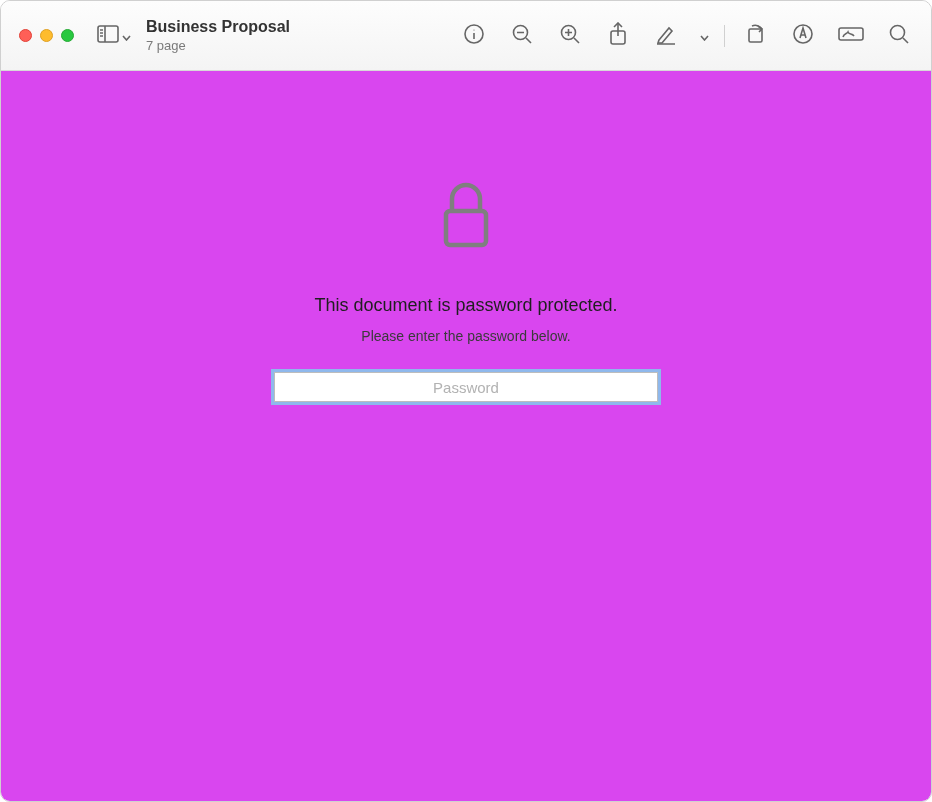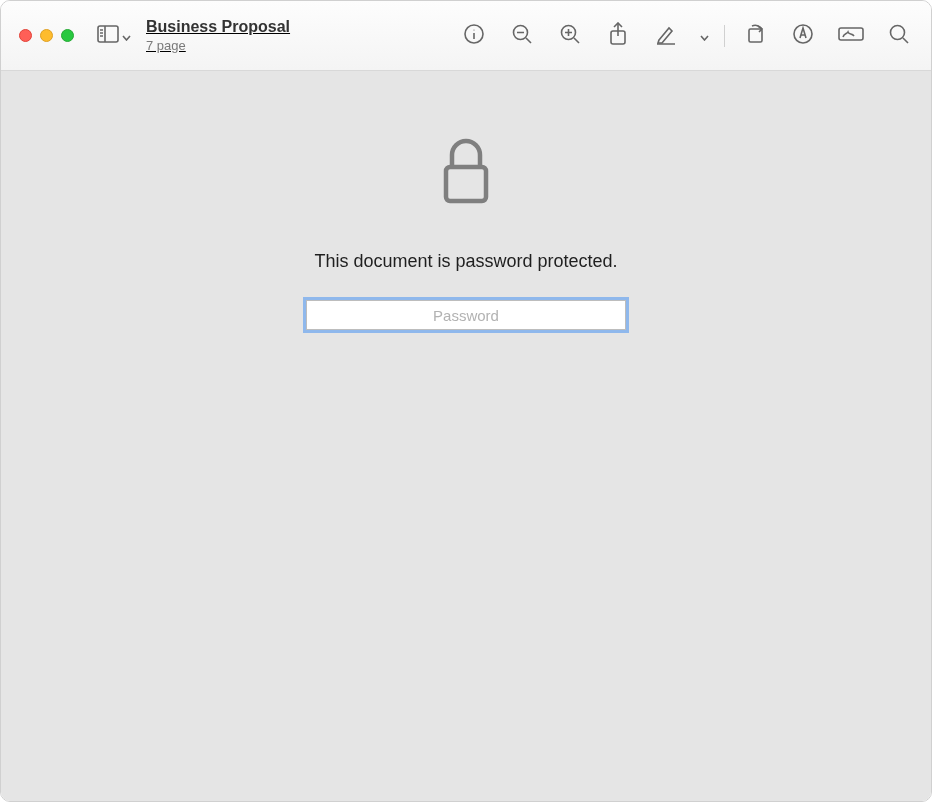--- a/index.html
+++ b/index.html
@@ -44,21 +44,20 @@
       border-radius: 6px;
     }
     .toolbar-btn svg { stroke: #666; }
     .sidebar-toggle { margin-right: 4px; }
 
     .title-block {
       display: flex;
       flex-direction: column;
       margin-left: 8px;
       margin-right: auto;
-      text-decoration: underline;
     }
     .title-block .title {
       font-size: 16px;
       font-weight: 700;
       color: #333;
     }
     .title-block .subtitle {
       font-size: 13px;
       color: #7a7a7a;
       margin-top: 2px;
@@ -72,46 +71,46 @@
     .toolbar-sep {
       width: 1px;
       height: 22px;
       background: #d0d0d0;
       margin: 0 2px;
     }
     .chevron-small { width: 20px; }
 
     .content {
       height: calc(100% - 70px);
-      background: #e5e5e5;
+      background: #d946ef;
       display: flex;
       flex-direction: column;
       align-items: center;
-      padding-top: 66px;
+      padding-top: 110px;
     }
 
     .lock-icon svg {
       stroke: #7f7f7f;
       fill: none;
     }
 
     .headline {
       margin-top: 40px;
       font-size: 18px;
       color: #1f1f1f;
     }
     .subline {
       margin-top: 12px;
       font-size: 14px;
       color: #3a3a3a;
     }
 
     .password-input {
       margin-top: 28px;
-      width: 320px;
+      width: 384px;
       height: 30px;
       font-size: 15px;
       text-align: center;
       background: #ffffff;
       border: 1px solid #bdbdbd;
       outline: 3px solid #8fb8ec;
       outline-offset: 0;
       color: #333;
     }
     .password-input::placeholder {
@@ -243,14 +242,15 @@
 </div>
 
 <div class="content">
   <div class="lock-icon">
     <svg width="60" height="70" viewBox="0 0 60 70" stroke-width="4.5">
       <path d="M16 30 V18 a14 14 0 0 1 28 0 V30"></path>
       <rect x="10" y="30" width="40" height="34" rx="4"></rect>
     </svg>
   </div>
   <div class="headline">This document is password protected.</div>
+  <div class="subline">Please enter the password below.</div>
   <input type="password" class="password-input" placeholder="Password" style="">
 </div>
 
 </body></html>

